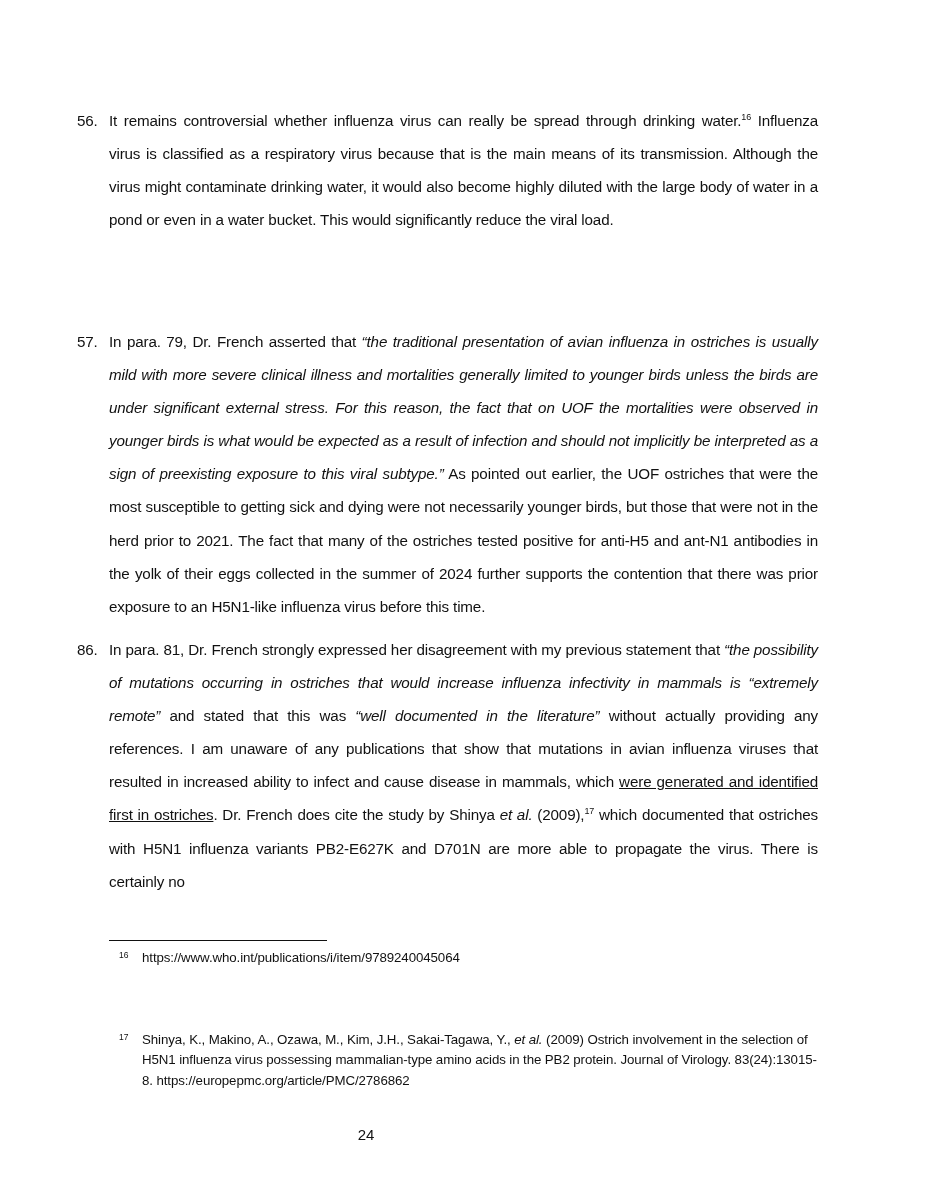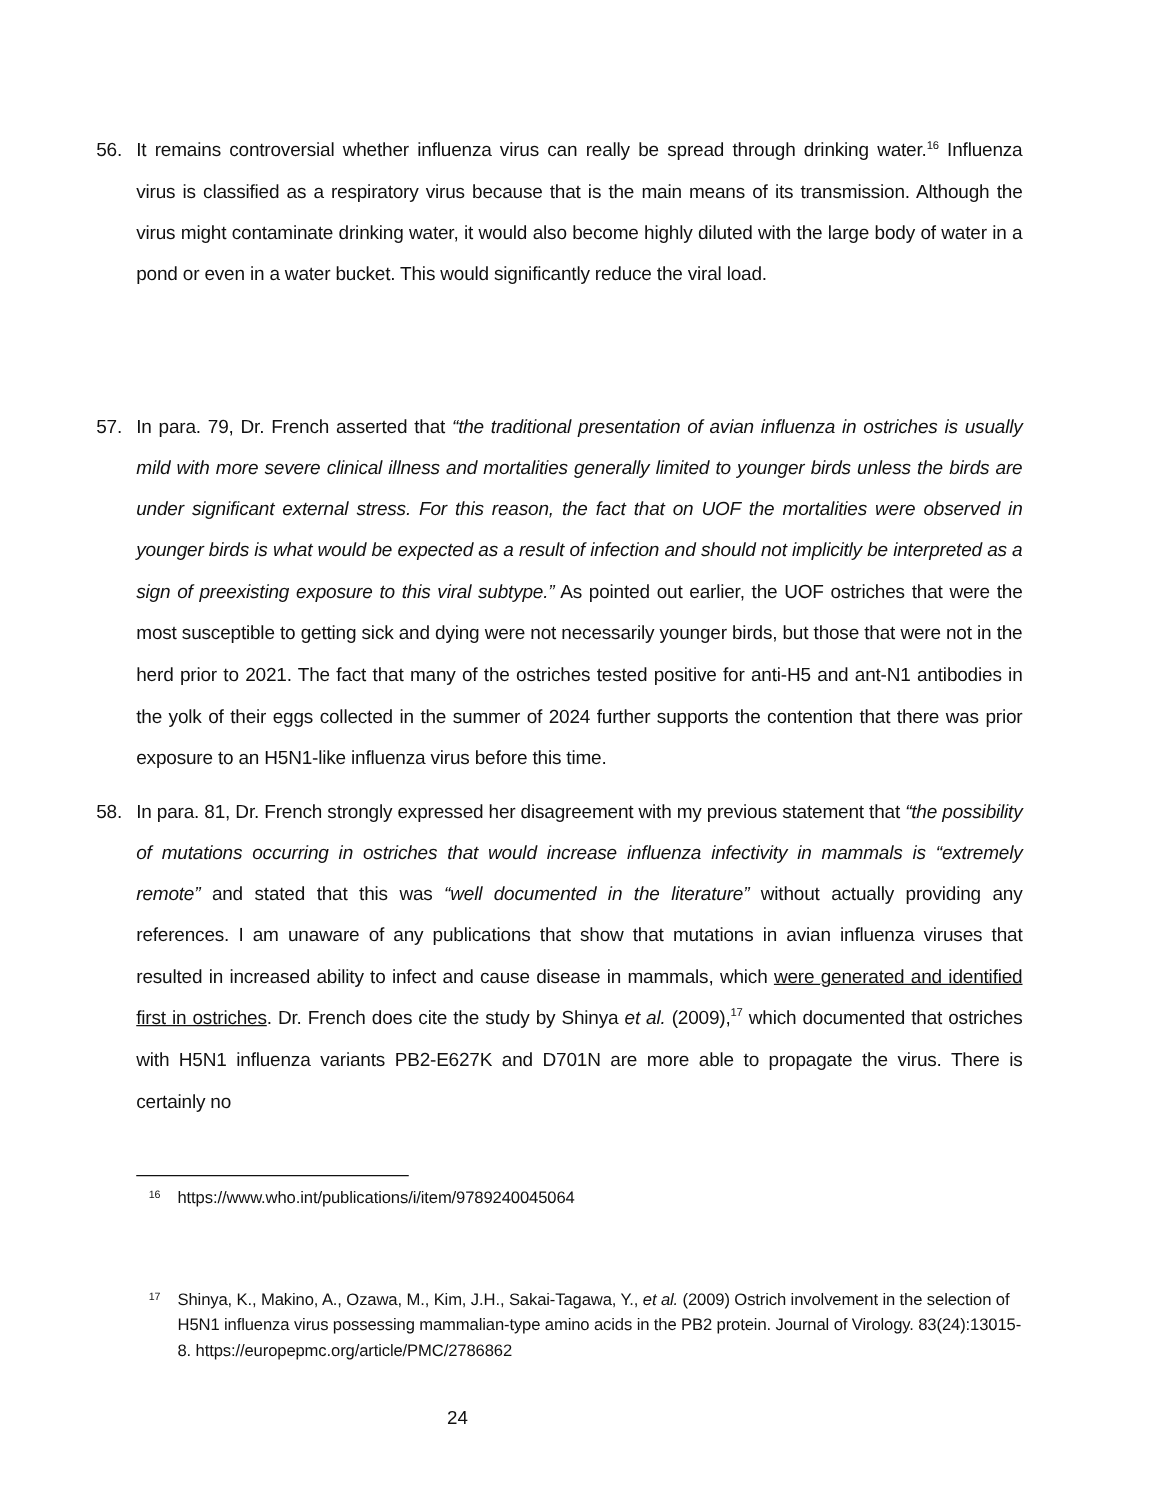--- a/index.html
+++ b/index.html
@@ -32,21 +32,21 @@
     <span class="num">56.</span>
     <div class="body"><span>It remains controversial whether influenza virus can really be spread through drinking water.</span><sup>16</sup><span> Influenza virus is classified as a respiratory virus because that is the main means of its transmission. Although the virus might contaminate drinking water, it would also become highly diluted with the large body of water in a pond or even in a water bucket. This would significantly reduce the viral load.</span></div>
   </div>
 
   <div class="para" id="p57">
     <span class="num">57.</span>
     <div class="body"><span>In para. 79, Dr. French asserted that </span><i>“the traditional presentation of avian influenza in ostriches is usually mild with more severe clinical illness and mortalities generally limited to younger birds unless the birds are under significant external stress. For this reason, the fact that on UOF the mortalities were observed in younger birds is what would be expected as a result of infection and should not implicitly be interpreted as a sign of preexisting exposure to this viral subtype.”</i><span>  As pointed out earlier, the UOF ostriches that were the most susceptible to getting sick and dying were not necessarily younger birds, but those that were not in the herd prior to 2021. The fact that many of the ostriches tested positive for anti-H5 and ant-N1 antibodies in the yolk of their eggs collected in the summer of 2024 further supports the contention that there was prior exposure to an H5N1-like influenza virus before this time.</span></div>
   </div>
 
   <div class="para" id="p58">
-    <span class="num">58.</span>
+    <span class="num">86.</span>
     <div class="body"><span>In para. 81, Dr. French strongly expressed her disagreement with my previous statement that </span><i>“the possibility of mutations occurring in ostriches that would increase influenza infectivity in mammals is “extremely remote”</i><span> and stated that this was </span><i>“well documented in the literature”</i><span> without actually providing any references. I am unaware of any publications that show that mutations in avian influenza viruses that resulted in increased ability to infect and cause disease in mammals, which </span><u>were generated and identified first in ostriches</u><span>. Dr. French does cite the study by Shinya </span><i>et al.</i><span> (2009),</span><sup>17</sup><span> which documented that ostriches with H5N1 influenza variants PB2-E627K and D701N are more able to propagate the virus.  There is certainly no</span></div>
   </div>
 
   <div class="fn-rule"></div>
 
   <div class="footnote" id="fn16">
     <span class="fnnum">16</span>
     <div class="fntext">
       <div>https://www.who.int/publications/i/item/9789240045064</div>
     </div>

